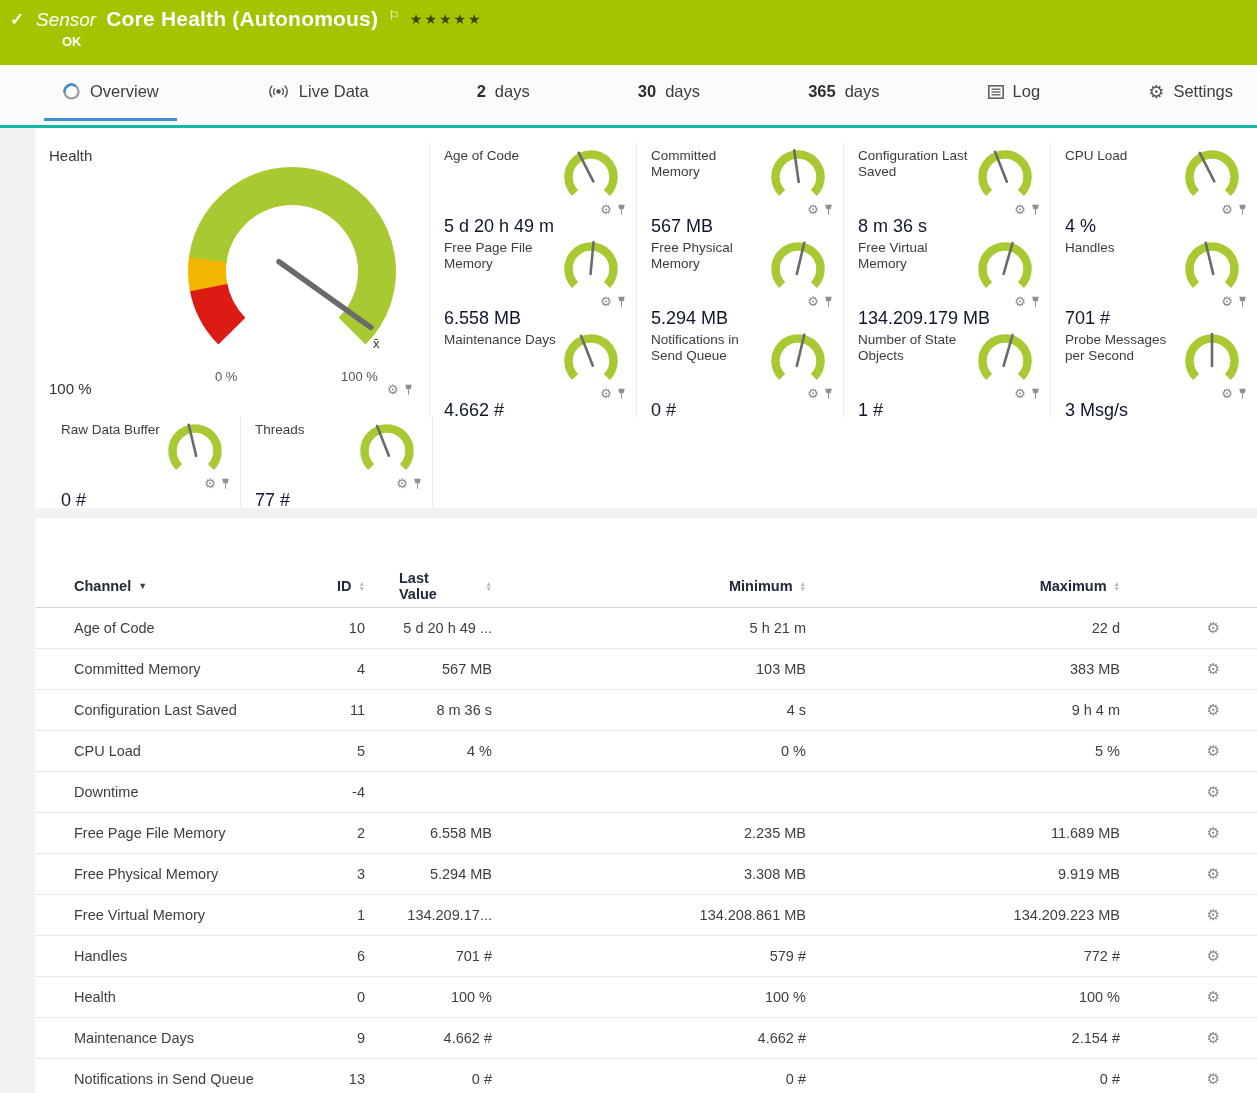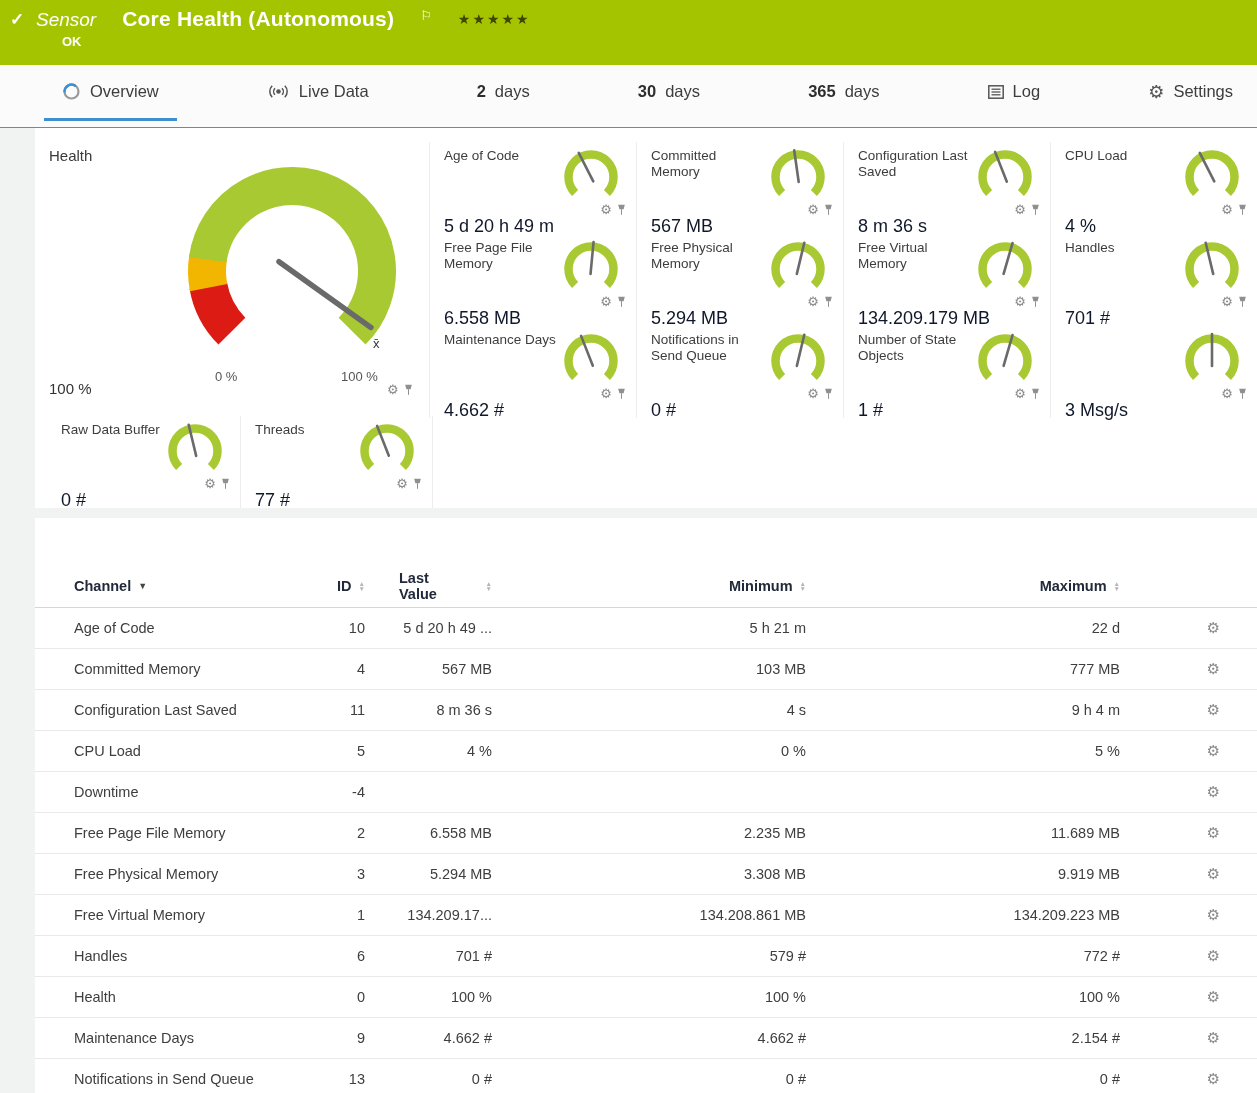--- a/index.html
+++ b/index.html
@@ -6,30 +6,30 @@
   html, body {
     width: 1257px; height: 1093px; overflow: hidden;
     background: #f1f2f2;
     font-family: "Liberation Sans", sans-serif;
     color: #333;
   }
 
   
   .app-header { position: relative; height: 65px; background: #a5c400; color: #fff; }
   .hcheck { position: absolute; left: 10px; top: 9px; font-size: 17px; font-weight: bold; }
-  .hrow { display: flex; align-items: baseline; gap: 26px; padding: 7px 0 0 36px; }
+  .hrow { display: flex; align-items: baseline; gap: 10px; padding: 7px 0 0 36px; }
   .kicker { font-style: italic; font-size: 19px; }
   .htitle { font-size: 21px; font-weight: bold; letter-spacing: 0.2px; }
   .hflag { font-size: 13px; position: relative; top: -6px; cursor: pointer; }
   .hstars { font-size: 14px; letter-spacing: 2px; color: #3f4600; position: relative; top: -2px; cursor: pointer; }
   .hstatus { padding-left: 62px; margin-top: 3px; font-size: 13px; font-weight: bold; }
 
   
   .tabbar {
-    height: 63px; background: #fbfbfb; border-bottom: 1px solid #14b8a6;
+    height: 63px; background: #fbfbfb; border-bottom: 3px solid #14b8a6;
     display: flex; justify-content: space-between; align-items: flex-start;
     padding: 0 6px 0 44px;
   }
   .tab {
     height: 56px; display: flex; align-items: center; gap: 9px;
     padding: 0 18px; cursor: pointer; font-size: 16.5px; color: #3d3d3d;
     border-bottom: 3px solid transparent;
   }
   .tab.active { border-bottom-color: #3e8ed0; }
   .ticon { display: inline-flex; align-items: center; }
@@ -361,20 +361,21 @@
           <span class="gear">⚙</span>
           <span class="pin">
             <svg width="9" height="12" viewBox="0 0 9 12">
               <path d="M1.2 0.8 L7.8 0.8 L6.6 5.2 L2.4 5.2 Z" fill="#8f8f8f"></path>
               <rect x="4" y="5.2" width="1" height="5.6" fill="#8f8f8f"></rect>
             </svg>
           </span>
         </div>
       </div>
       <div class="gcell">
+        <div class="gtitle">Probe Messages per Second</div>
         <svg class="gdial" width="62" height="62">
           <path d="M15.090097423302682 48.90990257669732 A22.5 22.5 0 1 1 46.90990257669731 48.90990257669733" stroke="#a9c932" stroke-width="8.5" fill="none"></path>
           <line x1="31" y1="38" x2="30.999999999999993" y2="6" stroke="#6a6a6a" stroke-width="2.6" stroke-linecap="round"></line>
         </svg>
         <div class="gvalue">3 Msg/s</div>
         <div class="gicons">
           <span class="gear">⚙</span>
           <span class="pin">
             <svg width="9" height="12" viewBox="0 0 9 12">
               <path d="M1.2 0.8 L7.8 0.8 L6.6 5.2 L2.4 5.2 Z" fill="#8f8f8f"></path>
@@ -468,21 +469,21 @@
           <div class="tc right">5 d 20 h 49 ...</div>
           <div class="tc right">5 h 21 m</div>
           <div class="tc right">22 d</div>
           <div class="tc gearcell"><span class="gear">⚙</span></div>
         </div>
         <div class="trow">
           <div class="tc">Committed Memory</div>
           <div class="tc right">4</div>
           <div class="tc right">567 MB</div>
           <div class="tc right">103 MB</div>
-          <div class="tc right">777 MB</div>
+          <div class="tc right">383 MB</div>
           <div class="tc gearcell"><span class="gear">⚙</span></div>
         </div>
         <div class="trow">
           <div class="tc">Configuration Last Saved</div>
           <div class="tc right">11</div>
           <div class="tc right">8 m 36 s</div>
           <div class="tc right">4 s</div>
           <div class="tc right">9 h 4 m</div>
           <div class="tc gearcell"><span class="gear">⚙</span></div>
         </div>

